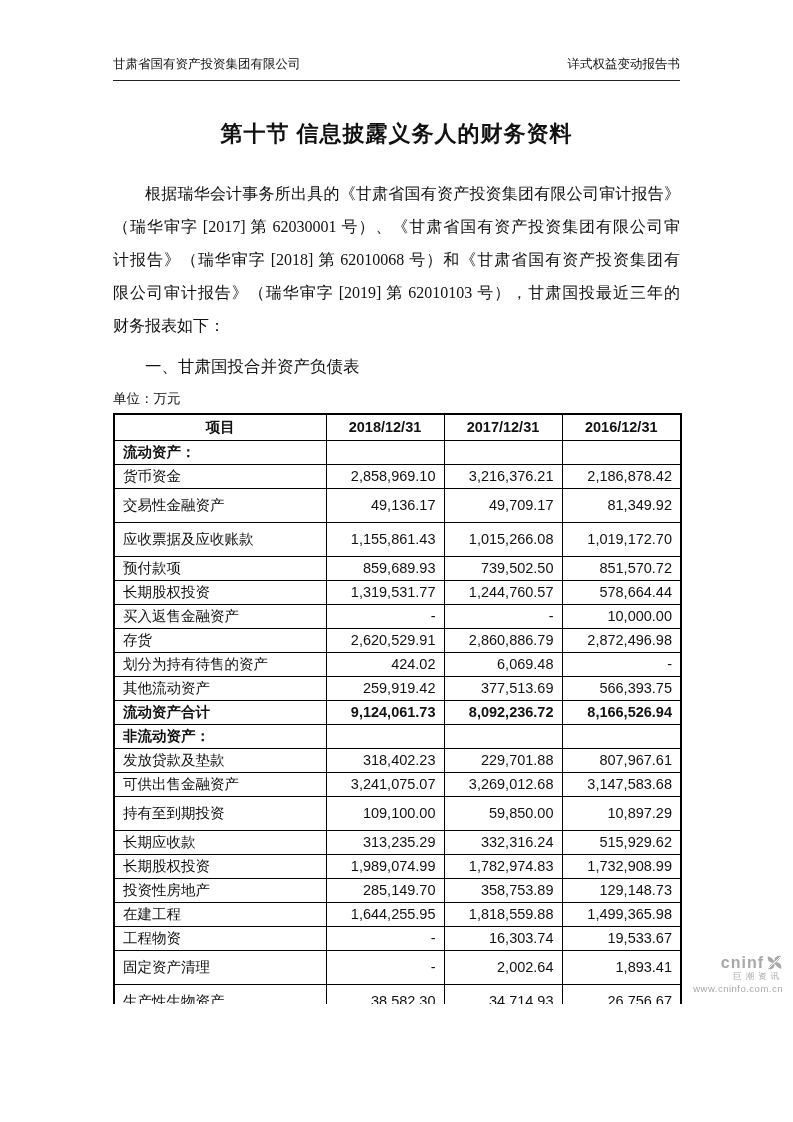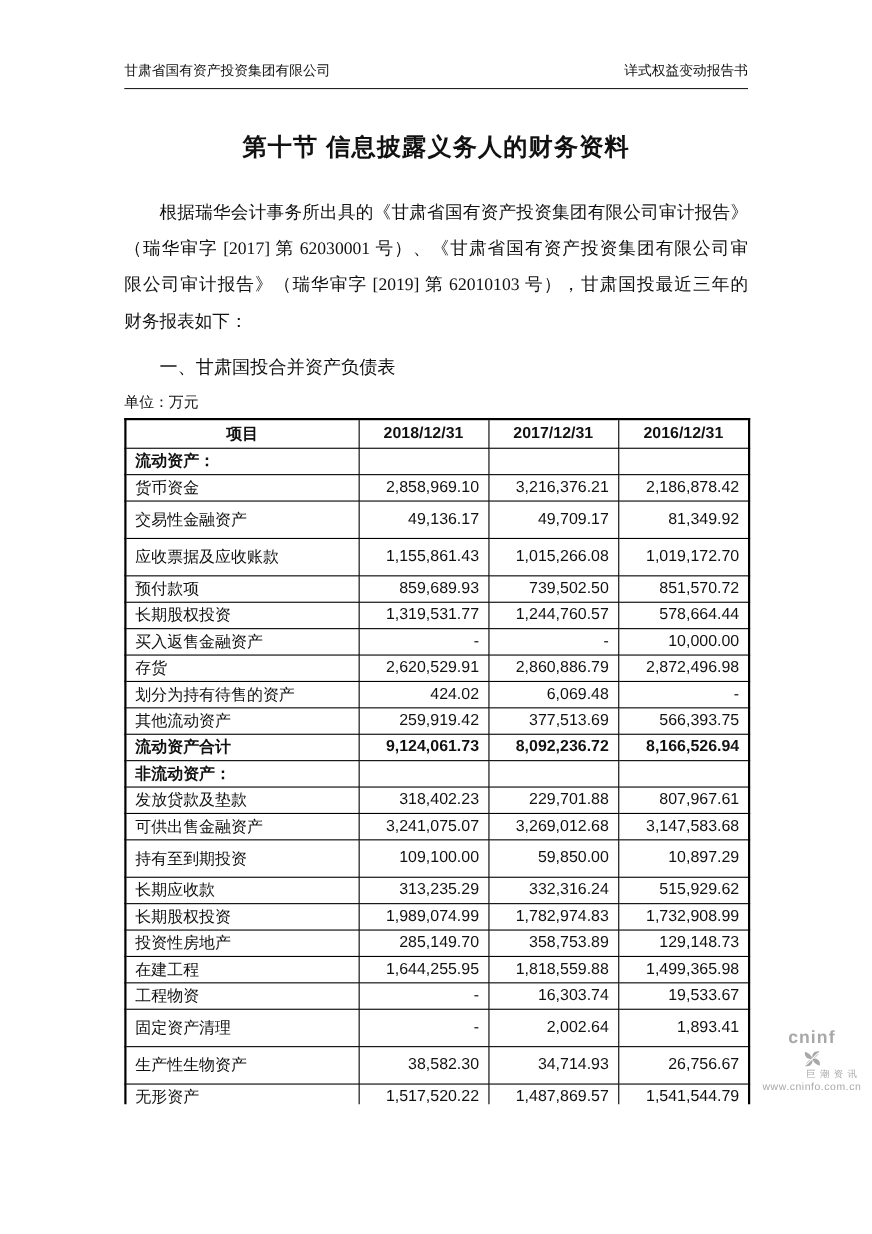--- a/index.html
+++ b/index.html
@@ -63,41 +63,42 @@
   .page-number{
     margin-top:14px;text-align:right;font-size:12px;
     font-family:"Liberation Sans","DejaVu Sans",sans-serif;
   }
 
   
   .cninfo{
     position:absolute;right:10px;bottom:10px;text-align:right;
     font-family:"Liberation Sans","DejaVu Sans",sans-serif;line-height:1.1;
   }
-  .cninfo .brand-row{display:flex;align-items:center;justify-content:flex-end;gap:2px;flex-direction:column;}
+  .cninfo .brand-row{display:flex;align-items:center;justify-content:flex-end;gap:2px;}
   .cninfo .brand{font-size:16px;font-weight:700;letter-spacing:1px;}
   .cninfo .cn{font-size:8.5px;letter-spacing:4px;margin-top:1px;}
   .cninfo .url{font-size:9.5px;margin-top:2px;letter-spacing:0.5px;}
 </style>
 </head>
 <body>
 
 <div class="page">
   <div class="content">
 
     <div class="doc-header">
       <span>甘肃省国有资产投资集团有限公司</span>
       <span>详式权益变动报告书</span>
     </div>
 
     <div class="page-title">第十节 信息披露义务人的财务资料</div>
 
     <div class="intro">
       <div class="pline first">根据瑞华会计事务所出具的《甘肃省国有资产投资集团有限公司审计报告》</div>
       <div class="pline">（瑞华审字 [2017] 第 62030001 号）、《甘肃省国有资产投资集团有限公司审</div>
+      <div class="pline">计报告》（瑞华审字 [2018] 第 62010068 号）和《甘肃省国有资产投资集团有</div>
       <div class="pline">限公司审计报告》（瑞华审字 [2019] 第 62010103 号），甘肃国投最近三年的</div>
       <div class="pline last">财务报表如下：</div>
     </div>
 
     <div class="section-heading">一、甘肃国投合并资产负债表</div>
 
     <div class="unit-note">单位：万元</div>
 
     <table class="balance">
       <colgroup>

